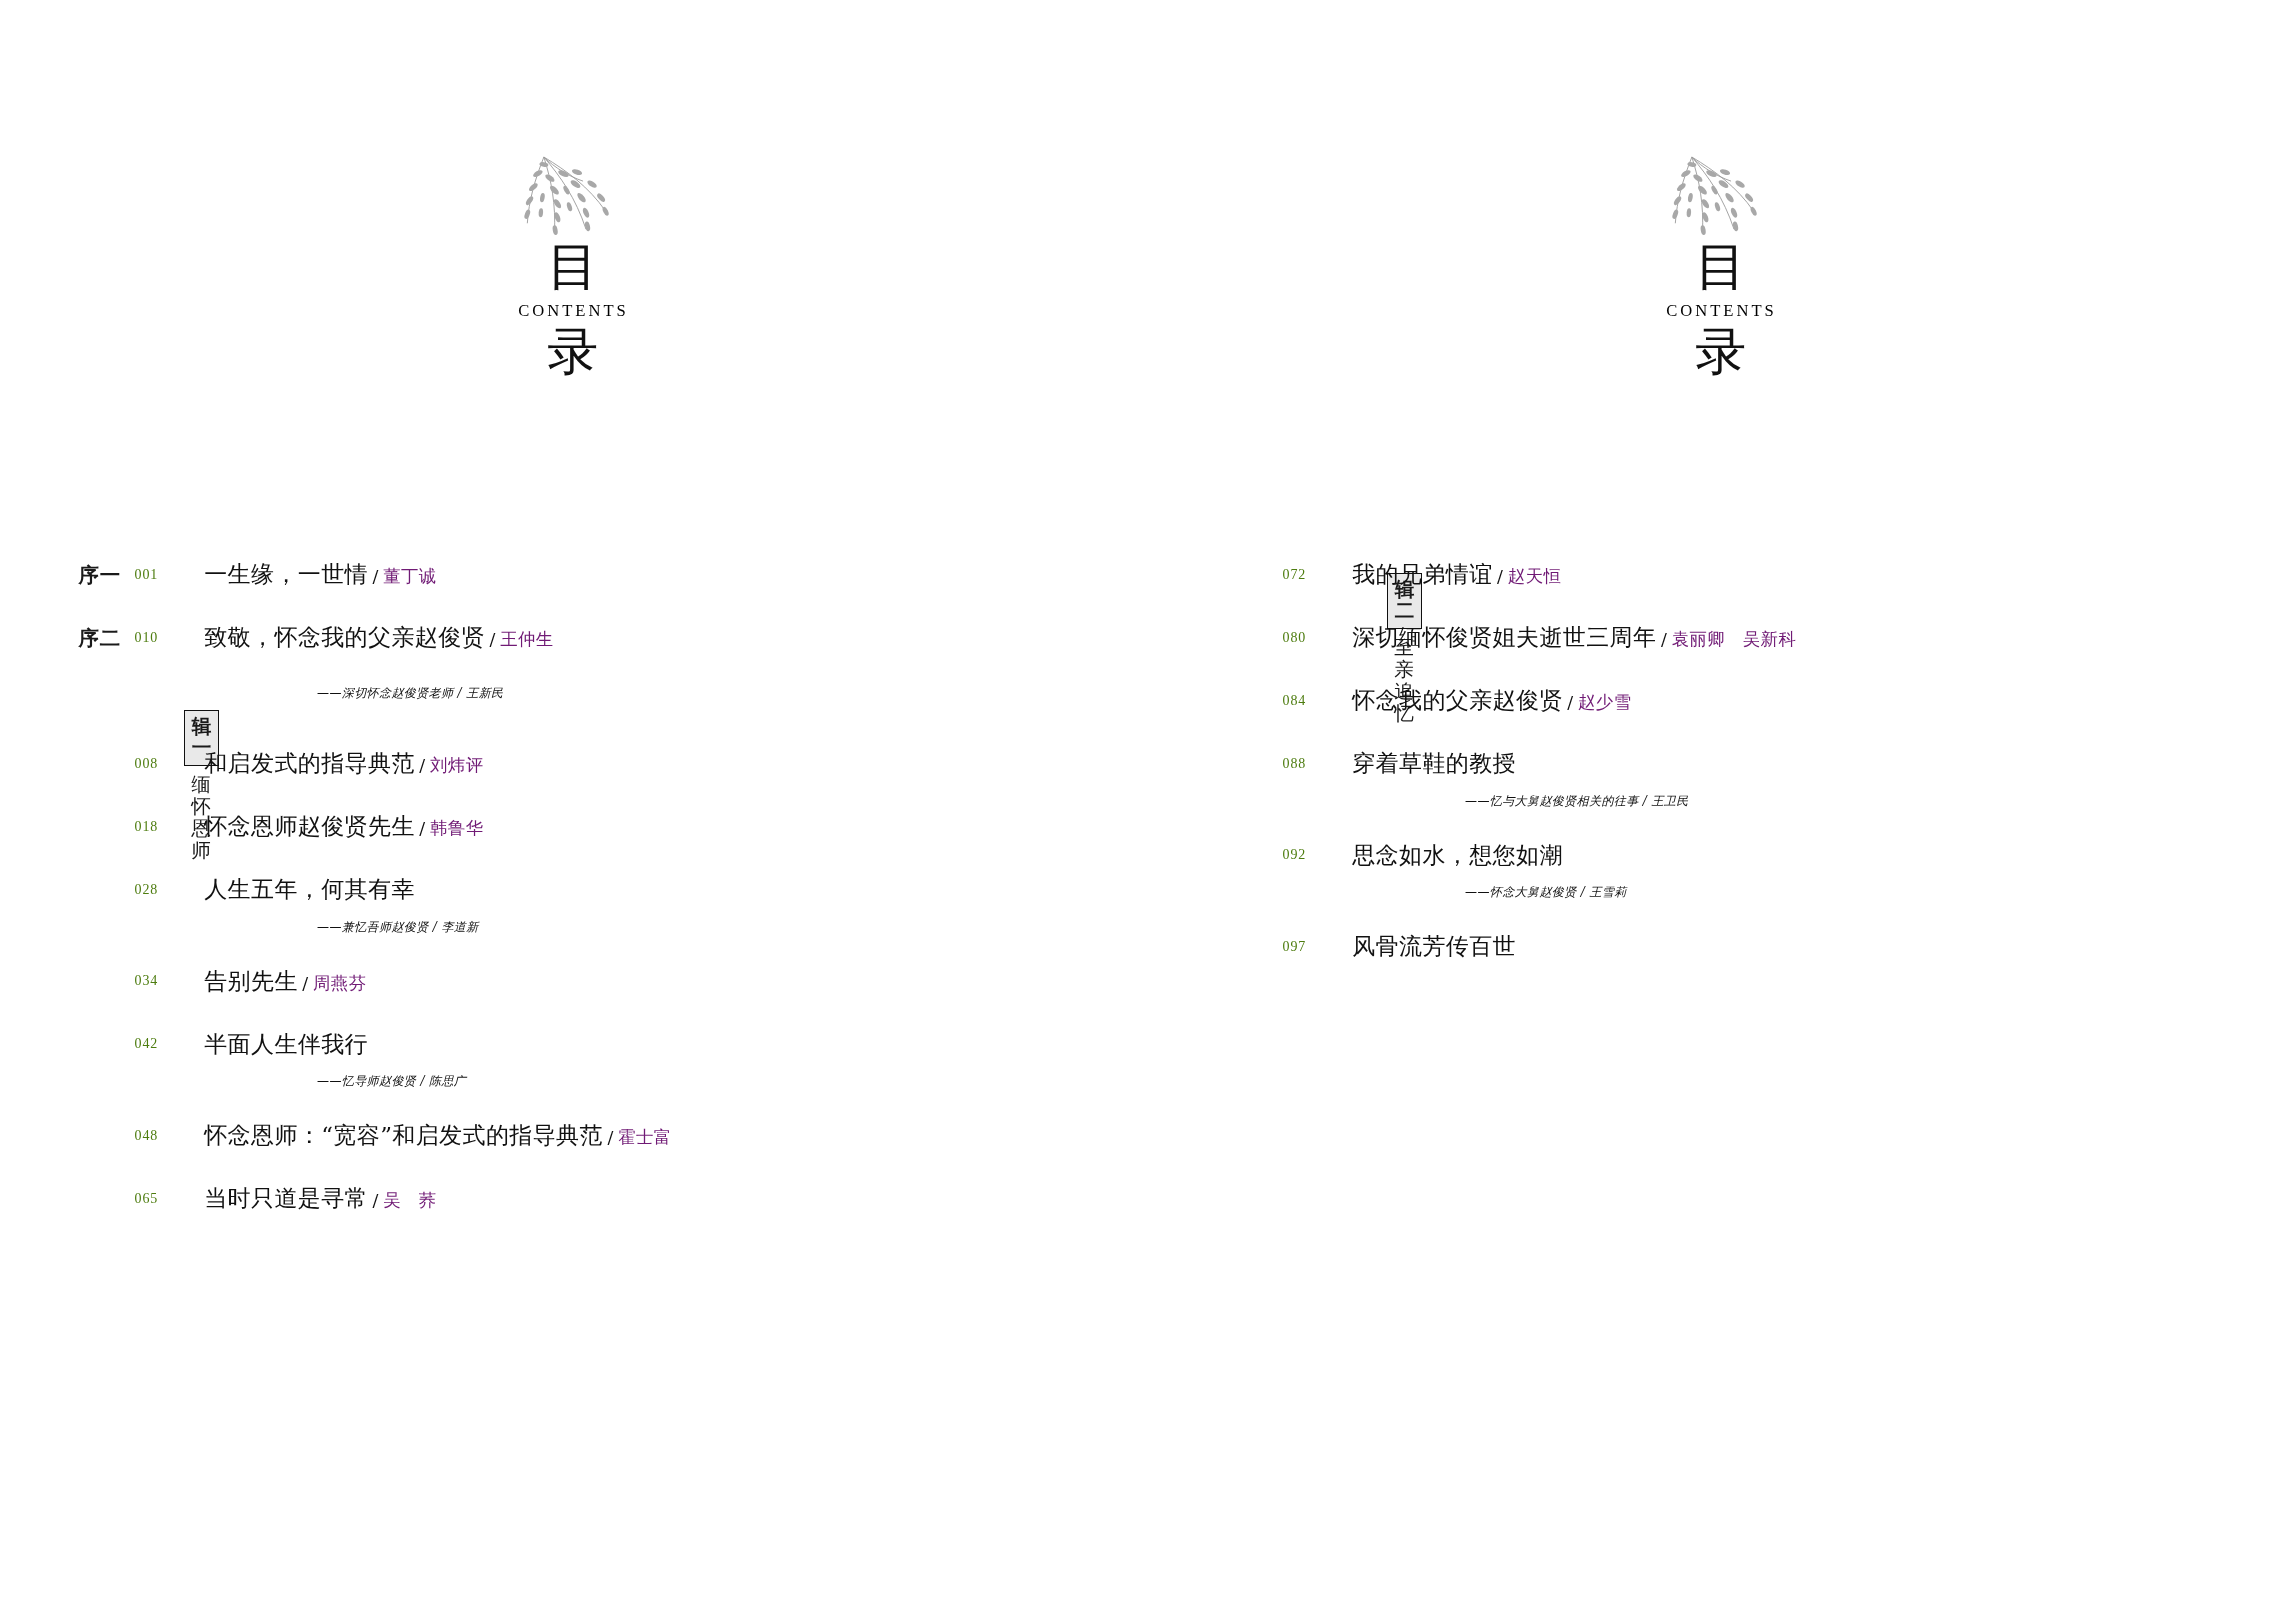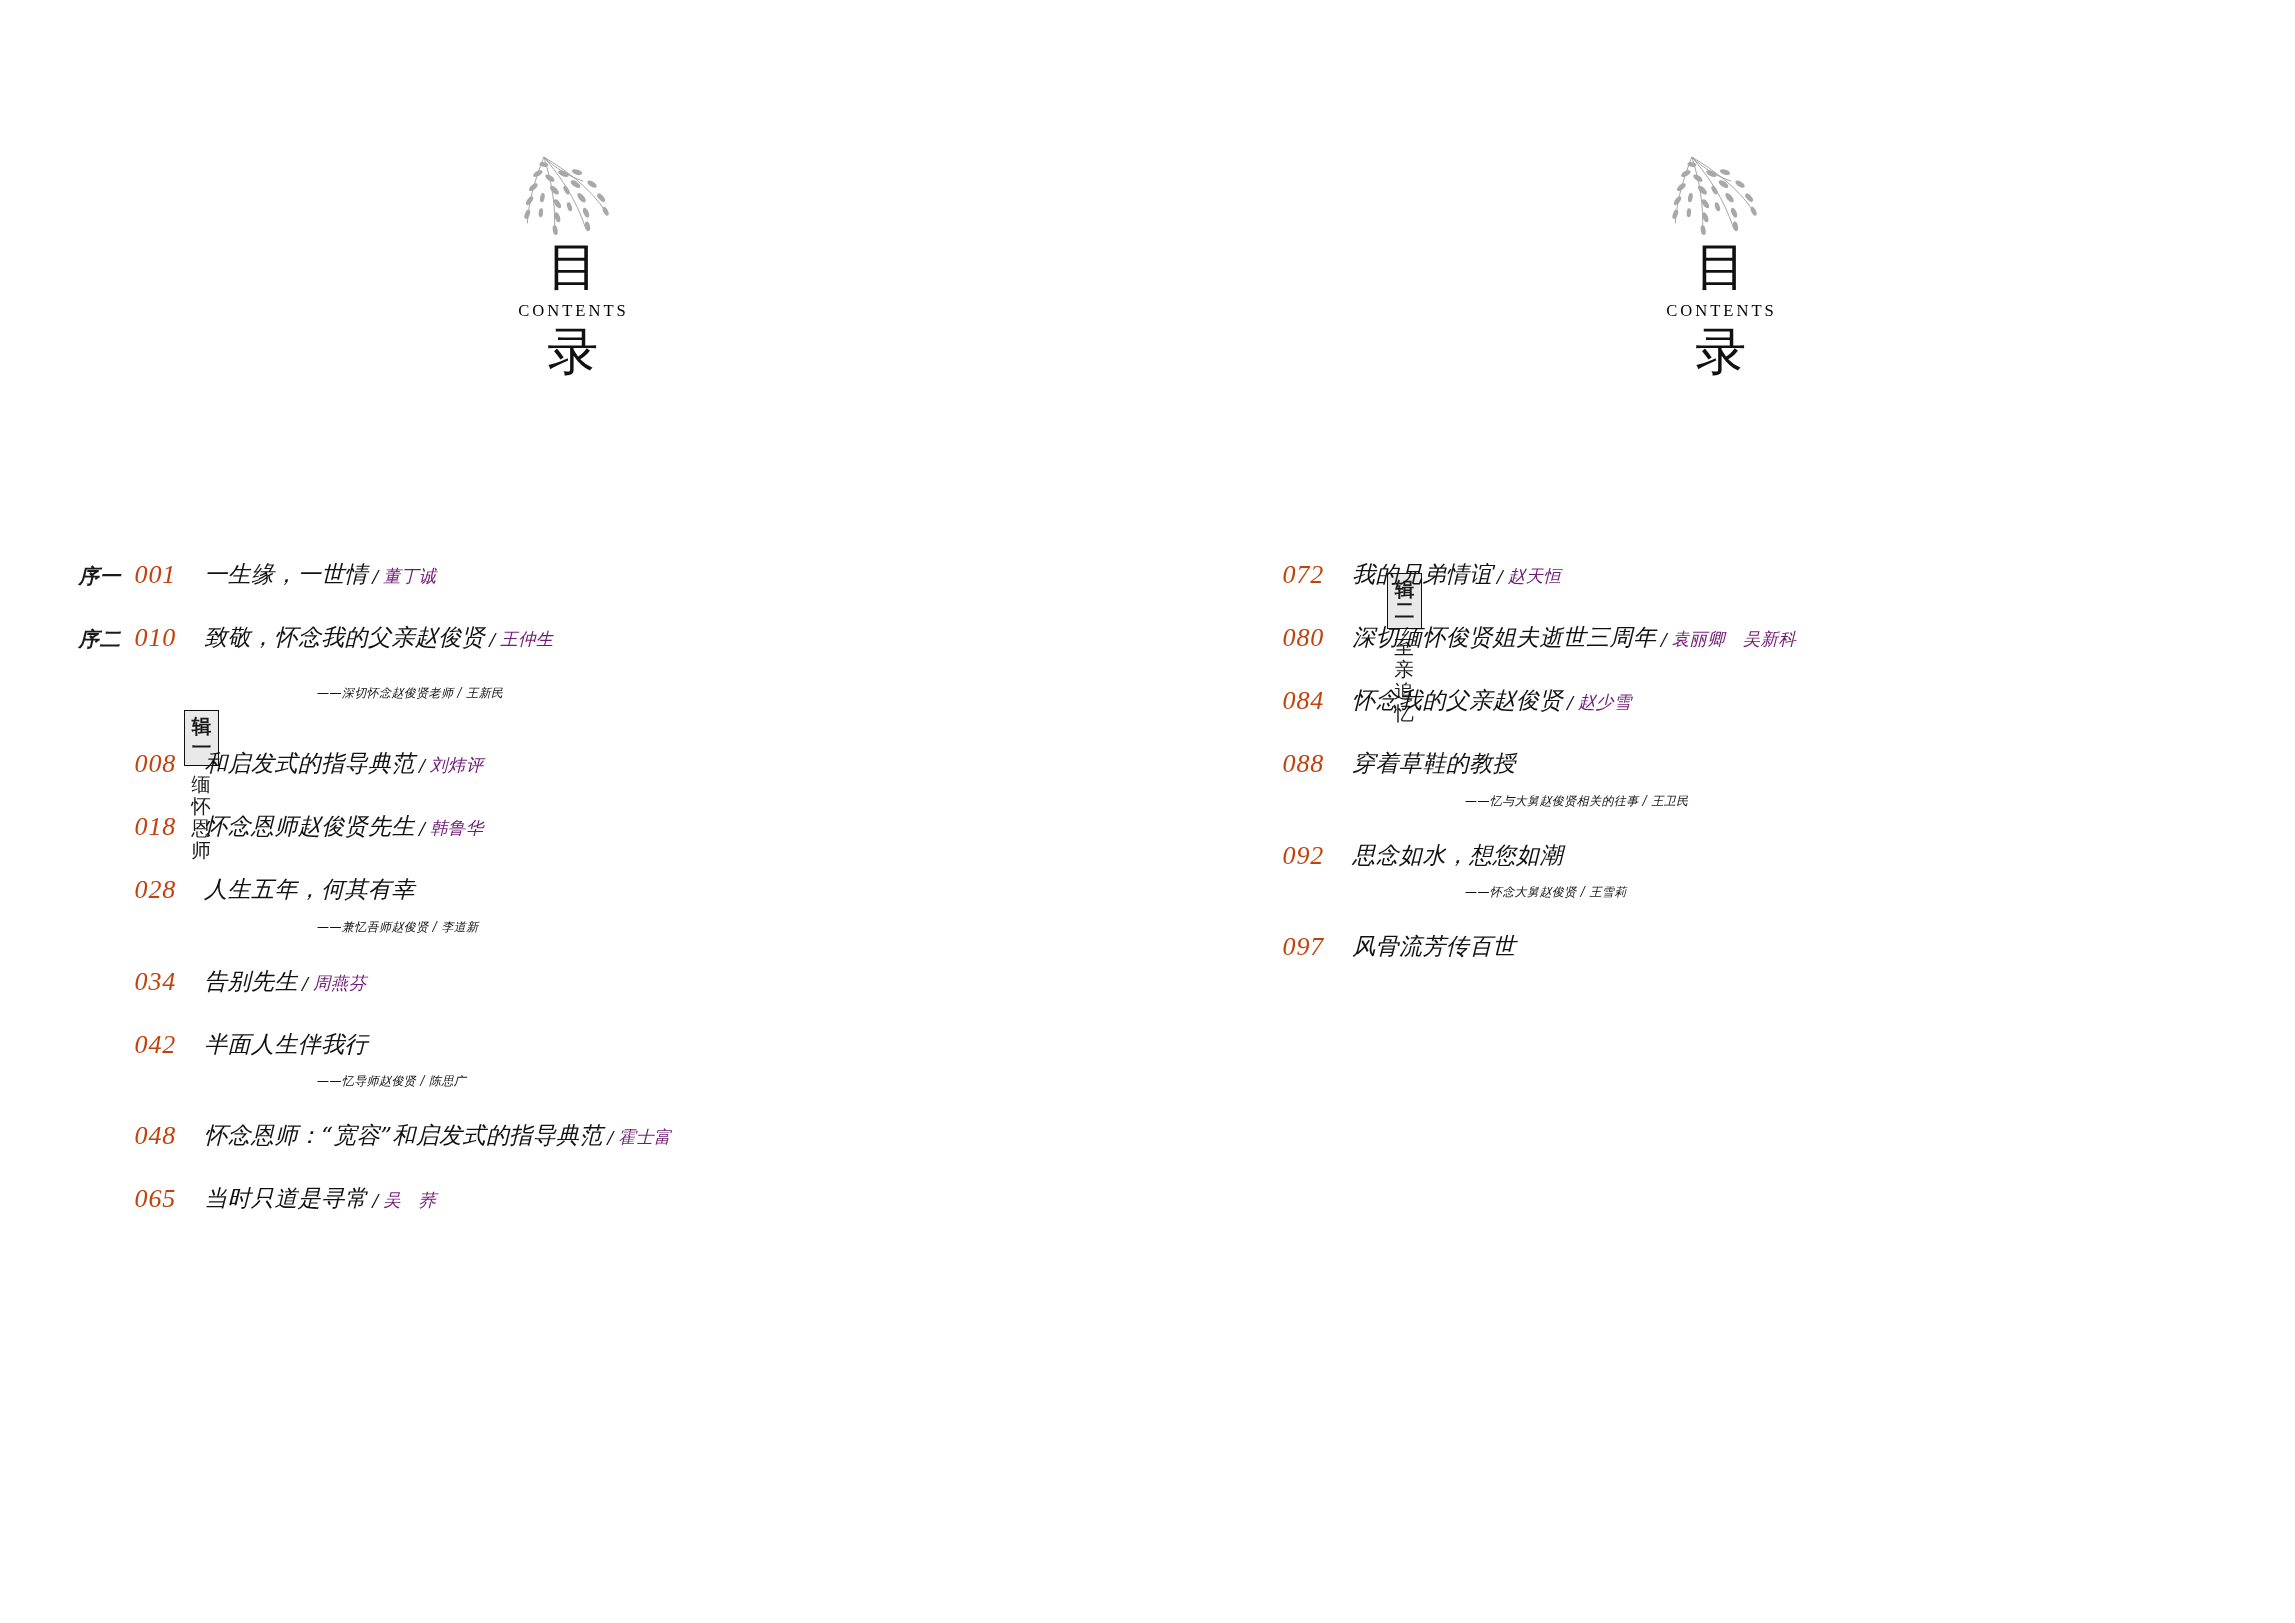--- a/index.html
+++ b/index.html
@@ -71,41 +71,40 @@
     left: 0;
     width: 100%;
   }
   .entry {
     position: relative;
     min-height: 33px;
     margin-bottom: 30px;
   }
   .entry-main {
     display: flex;
-    align-items: flex-end;
-    font-style: italic;
+    align-items: center;
   }
   .marker {
     width: 121px;
     text-align: right;
     padding-right: 13.6px;
     font-size: 20.4px;
     font-weight: bold;
     font-family: "DejaVu Serif", serif;
     letter-spacing: 0.8px;
     flex: 0 0 auto;
   }
   .marker.empty { visibility: hidden; }
   .pagenum {
-    font-size: 26px;
+    font-size: 14px;
     font-family: "Liberation Serif", serif;
     letter-spacing: 0.8px;
     width: 56px;
     flex: 0 0 auto;
-    color: #c2410c;
+    color: #4d7c0f;
   }
   .title {
     font-size: 23px;
     font-family: "DejaVu Serif", serif;
     font-weight: 500;
     letter-spacing: 0.4px;
     color: #111;
     padding-left: 13.6px;
   }
   .author {

